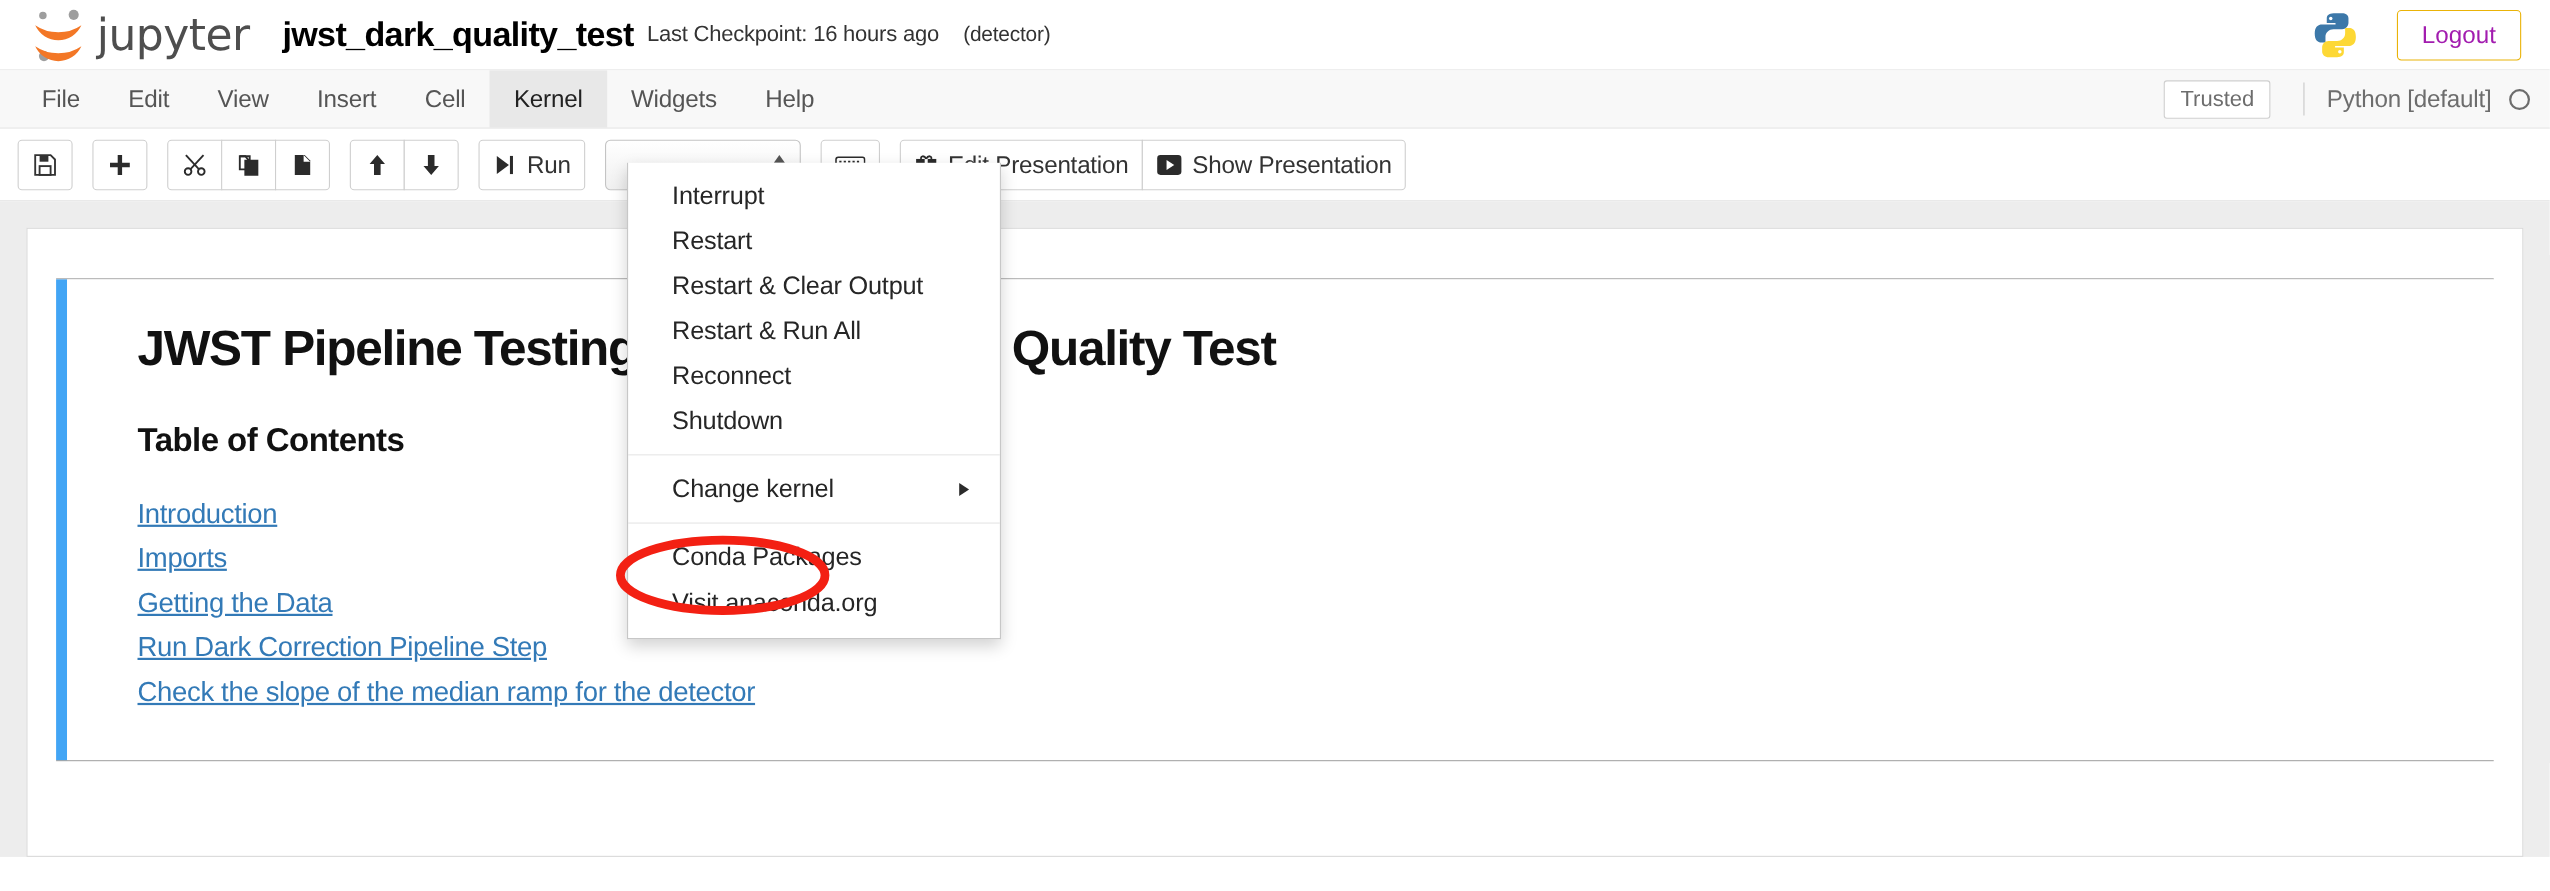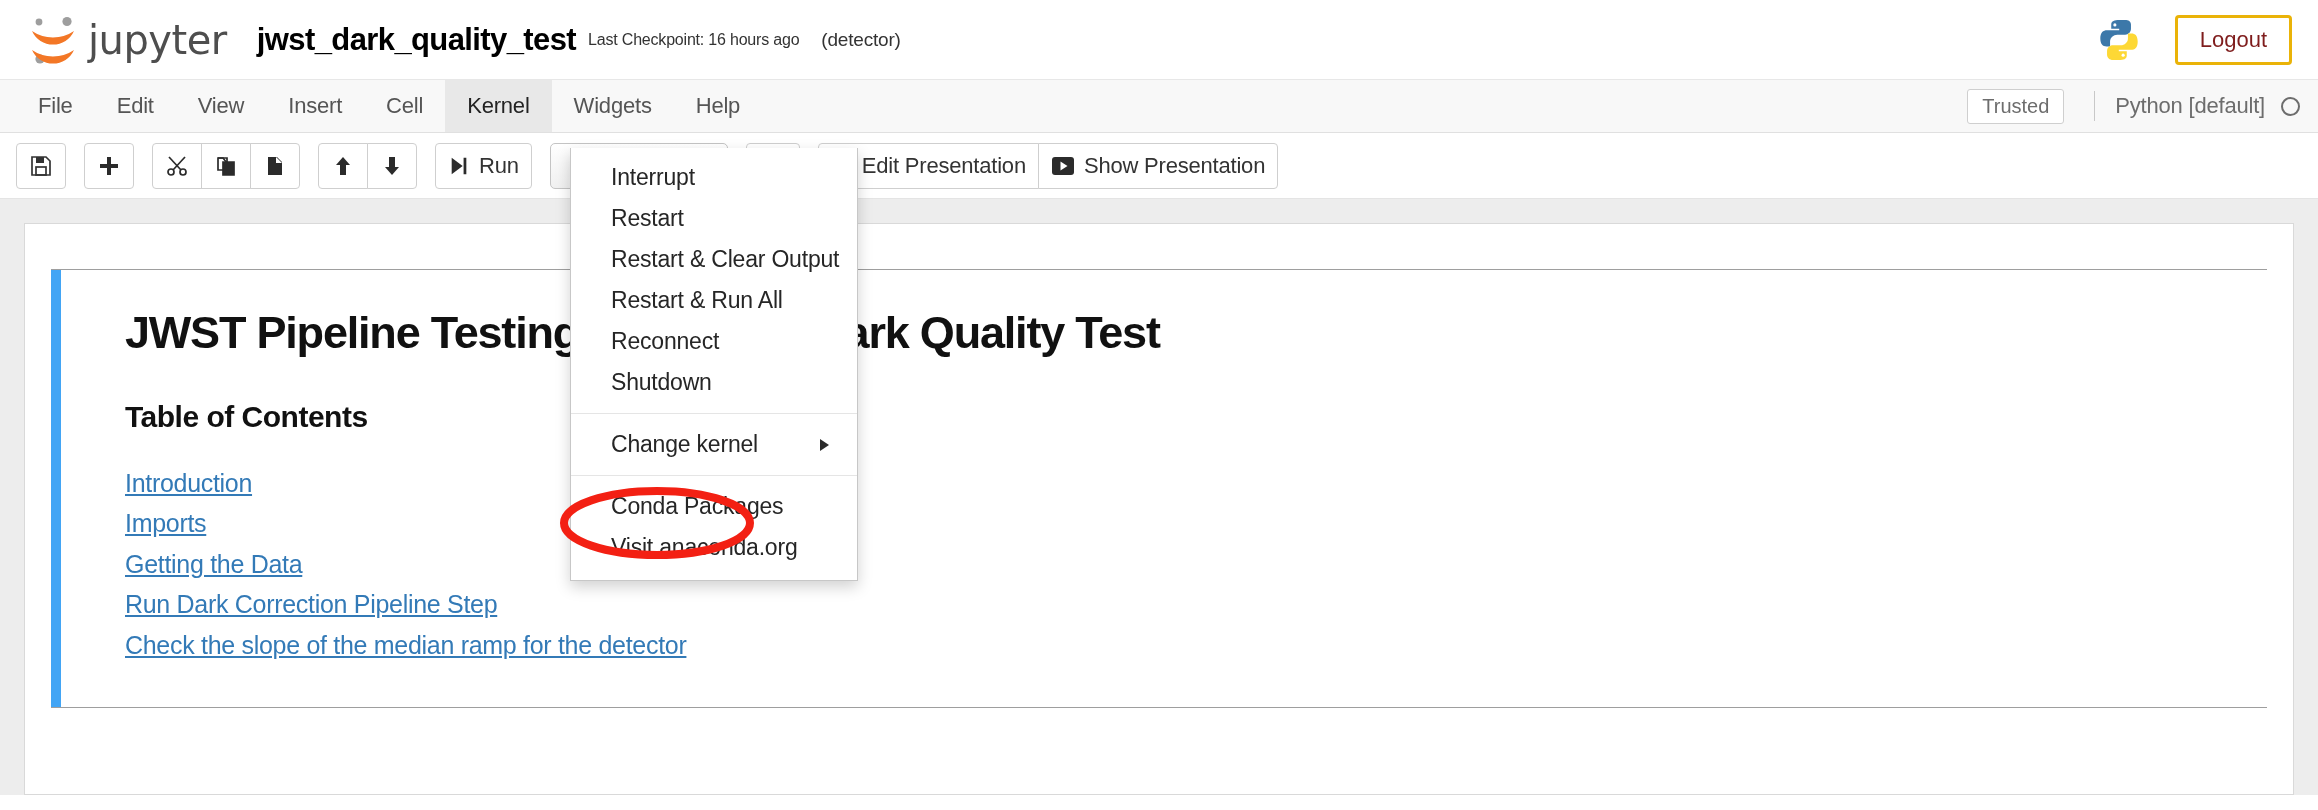--- a/index.html
+++ b/index.html
@@ -7,51 +7,51 @@
     width: 2318px; height: 810px;
     background: #ffffff;
     font-family: "Liberation Sans", sans-serif;
     overflow: hidden;
   }
   #app { position: relative; width: 2318px; height: 810px; background:#fff; }
 
   
   .header {
     position: relative;
-    height: 80px;
+    height: 64px;
     background: #fff;
     display: flex;
     align-items: center;
     padding: 0 26px 0 26px;
     border-bottom: 1px solid #e7e7e7;
   }
   .logo-wrap { display:flex; align-items:center; gap: 8px; flex: 0 0 auto; }
   .jp-logo { width: 54px; height: 50px; display:block; }
   .jp-word {
     font-size: 40px; font-weight: 400; color: #4e4e4e;
     letter-spacing: -0.5px; line-height: 1;
     font-family: "DejaVu Sans", sans-serif;
   }
   .nb-name {
     font-size: 31px; font-weight: 700; color: #000;
     margin-left: 30px; letter-spacing: -0.6px;
     font-family: "Liberation Sans", sans-serif;
   }
   .checkpoint {
-    font-size: 16px; color: #333; margin-left: 12px; letter-spacing: -0.2px;
+    font-size: 20px; color: #333; margin-left: 12px; letter-spacing: -0.2px;
   }
   .autosaved {
     font-size: 19px; color: #333; margin-left: 22px; letter-spacing: -0.2px;
   }
   .header-right {
     margin-left: auto; display: flex; align-items: center; gap: 34px;
   }
   .py-logo { width: 44px; height: 44px; display:block; }
   .logout-btn {
-    border: 3px solid #eab308; background: #fff; color: #7f1d1d;
+    border: 1px solid #eab308; background: #fff; color: #a21caf;
     font-size: 22px; padding: 9px 22px; border-radius: 4px;
     font-family: "Liberation Sans", sans-serif; cursor: pointer;
   }
 
   
   .menubar {
     position: relative;
     height: 53px;
     background: #f8f8f8;
     border-bottom: 1px solid #e0e0e0;
@@ -158,21 +158,21 @@
   .toc { display: flex; flex-direction: column; gap: 5px; text-align: center; }
   .toc a {
     font-size: 25px; color: #337ab7; text-decoration: underline;
     letter-spacing: -0.3px; width: fit-content; line-height: 1.42;
   }
 
   
   .dropdown {
     position: absolute;
     left: 570px; top: 148px;
-    width: 288px;
+    width: 340px;
     background: #fff;
     border: 1px solid #c7c7c7;
     border-top: none;
     box-shadow: 0 6px 14px rgba(0,0,0,0.18);
     z-index: 60;
     padding: 9px 0 12px 0;
   }
   .dd-item {
     display: flex; align-items: center;
     padding: 7px 0 7px 40px;

